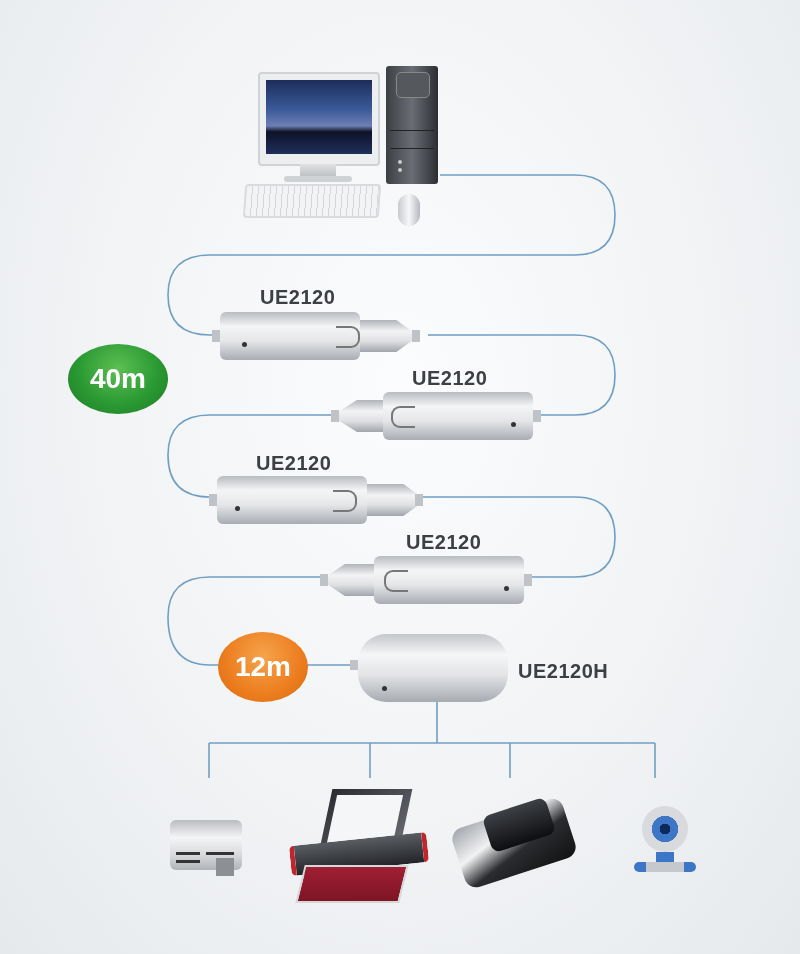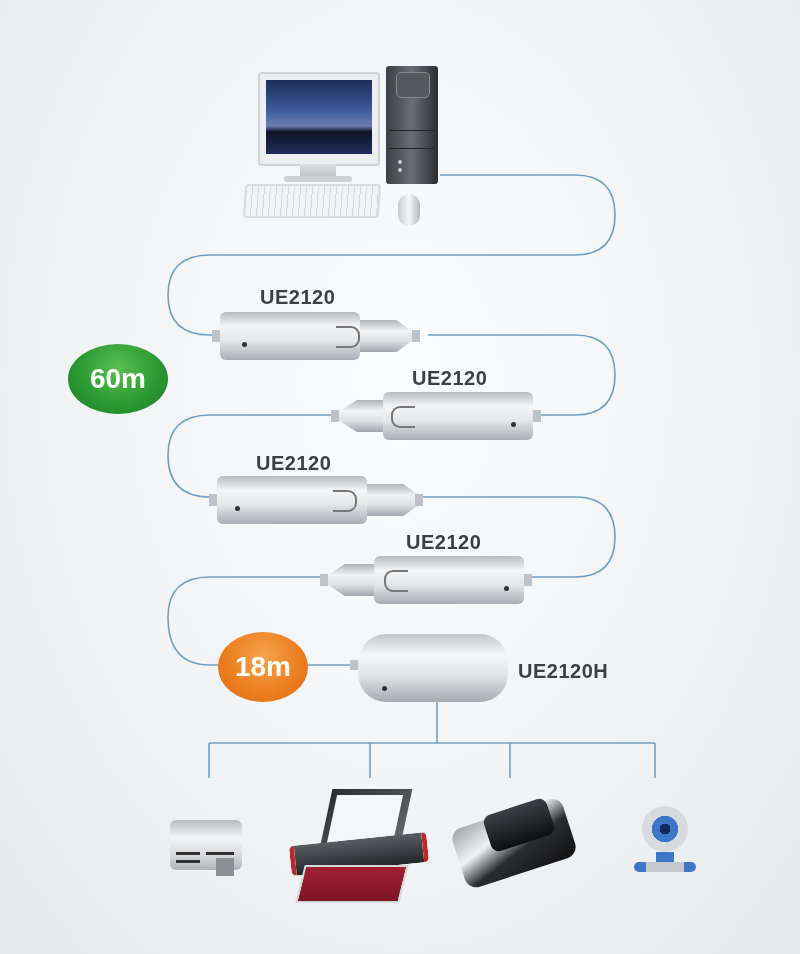--- a/index.html
+++ b/index.html
@@ -67,21 +67,21 @@
     <div class="abs" style="left:4px;top:82px;width:44px;height:1px;background:#222;"></div>
     <div class="abs" style="left:12px;top:94px;width:4px;height:4px;border-radius:50%;background:#ccc;"></div>
     <div class="abs" style="left:12px;top:102px;width:4px;height:4px;border-radius:50%;background:#ccc;"></div>
   </div>
 
   <div class="abs" style="left:4px;top:118px;width:132px;height:30px;background:repeating-linear-gradient(90deg,#f2f3f4 0 5px,#d5d8db 5px 6px);border:2px solid #d9dbde;border-radius:4px;transform:skewX(-4deg);"></div>
 
   <div class="abs" style="left:158px;top:128px;width:22px;height:32px;border-radius:11px;background:linear-gradient(90deg,#c8cbcf,#f6f7f8 50%,#b5b9be);"></div>
 </div>
 
-<div class="badge green">60m</div>
+<div class="badge green">40m</div>
 
 <div class="label" style="left:260px;top:286px;">UE2120</div>
 <div class="ext" style="left:212px;top:312px;width:225px;">
   <div class="cap" style="left:0;"></div>
   <div class="body" style="left:8px;width:140px;"></div>
   <div class="nose" style="left:148px;width:52px;clip-path:polygon(0 0,70% 0,100% 35%,100% 65%,70% 100%,0 100%);"></div>
   <div class="cap" style="left:200px;"></div>
   <div class="dot" style="left:30px;"></div>
   <div class="slot" style="left:124px;"></div>
 </div>
@@ -109,21 +109,21 @@
 <div class="label" style="left:406px;top:531px;">UE2120</div>
 <div class="ext rev" style="left:320px;top:556px;width:220px;">
   <div class="cap" style="left:0;"></div>
   <div class="nose" style="left:8px;width:56px;clip-path:polygon(30% 0,100% 0,100% 100%,30% 100%,0 65%,0 35%);"></div>
   <div class="body" style="left:54px;width:150px;"></div>
   <div class="cap" style="left:204px;"></div>
   <div class="dot" style="left:184px;"></div>
   <div class="slot" style="left:64px;"></div>
 </div>
 
-<div class="badge orange">18m</div>
+<div class="badge orange">12m</div>
 
 <div class="abs" style="left:350px;top:660px;width:8px;height:10px;background:#bfc2c6;"></div>
 <div class="hub">
     <div class="dot"></div>
   </div>
 <div class="label" style="left:518px;top:660px;">UE2120H</div>
 
 <div class="device" style="left:170px;top:820px;width:80px;height:60px;">
   <div class="abs" style="left:0;top:0;width:72px;height:50px;border-radius:6px;background:linear-gradient(#b9bcc0,#f4f5f6 35%,#d7d9dc 70%,#b0b3b7);"></div>
   <div class="abs" style="left:6px;top:32px;width:24px;height:3px;background:#333;"></div>

